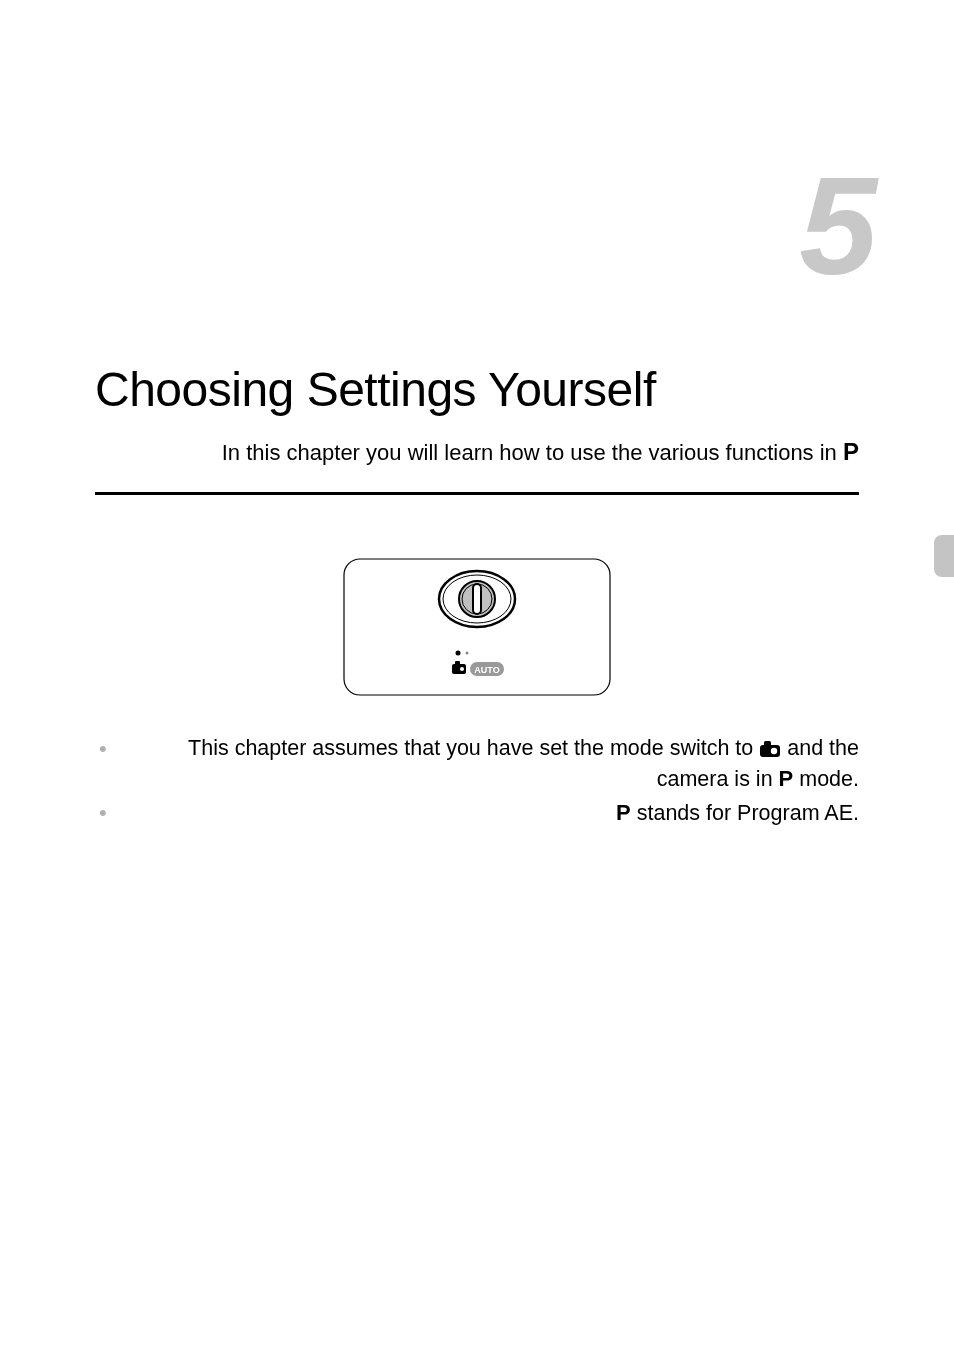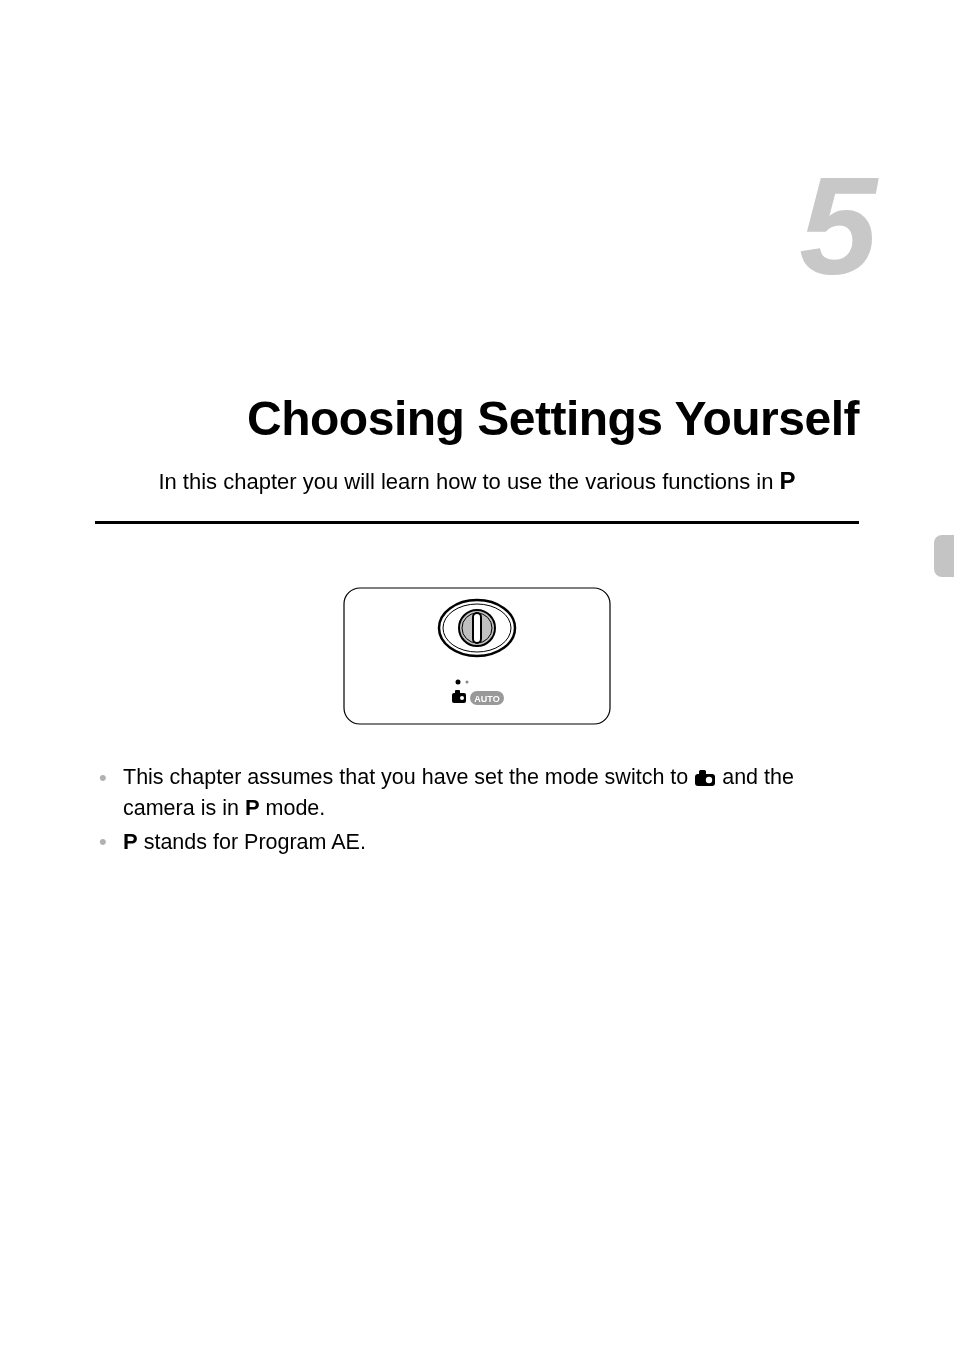--- a/index.html
+++ b/index.html
@@ -25,31 +25,31 @@
       font-weight: 900;
       font-style: italic;
       color: #c8c8c8;
       text-align: right;
       margin-top: 145px;
       margin-right: -10px;
       letter-spacing: -8px;
     }
     .chapter-title {
       font-size: 48px;
-      font-weight: 700;
-      text-align: right;
-      margin-top: 84px;
+      font-weight: 400;
+      text-align: left;
+      margin-top: 55px;
       letter-spacing: -0.5px;
       font-family: Arial, Helvetica, sans-serif;
     }
     .intro {
       font-size: 22px;
       line-height: 1.45;
       margin-top: 18px;
-      text-align: center;
+      text-align: right;
     }
     .intro-line {
       display: block;
     }
     .p-icon-bold {
       font-weight: 900;
       font-family: Arial, sans-serif;
       font-size: 24px;
       display: inline-block;
       vertical-align: baseline;
@@ -76,20 +76,21 @@
     }
     .camera-diagram {
       display: block;
       margin: 62px auto 0;
     }
     .bullet-list {
       list-style: none;
       margin-top: 36px;
       font-size: 21.5px;
       line-height: 1.42;
+      text-align: right;
     }
     .bullet-list li {
       position: relative;
       padding-left: 28px;
       margin-bottom: 2px;
     }
     .bullet-list li::before {
       content: "•";
       position: absolute;
       left: 4px;

